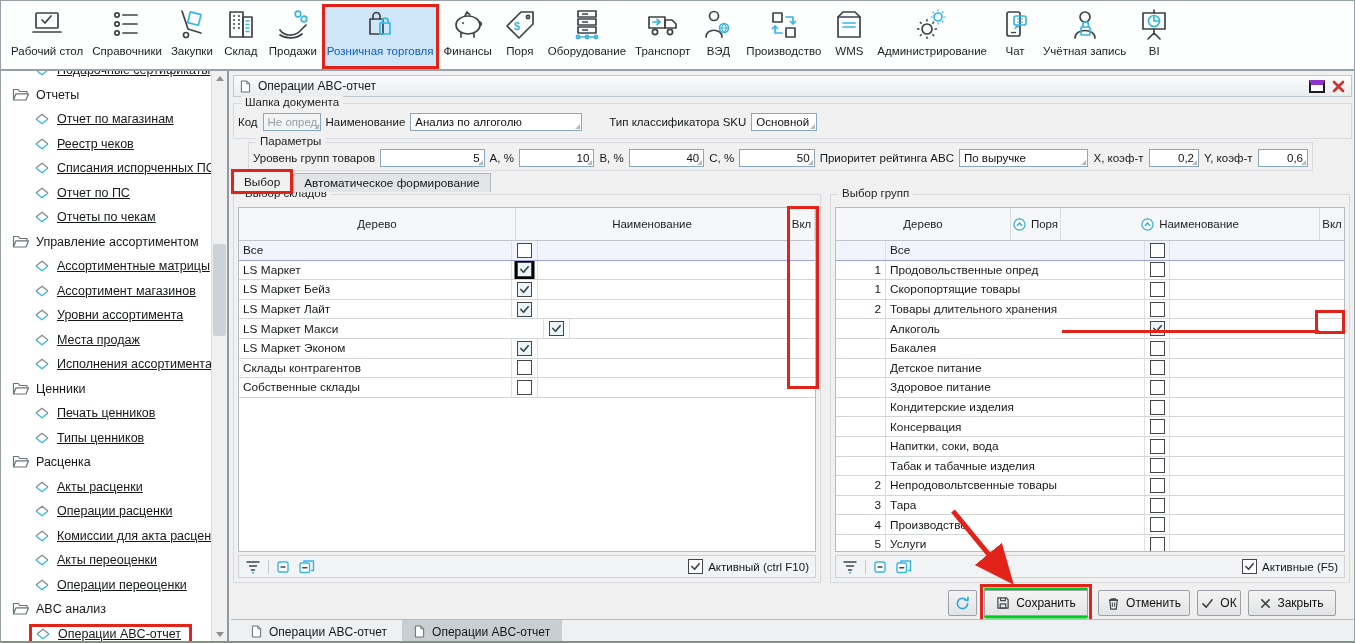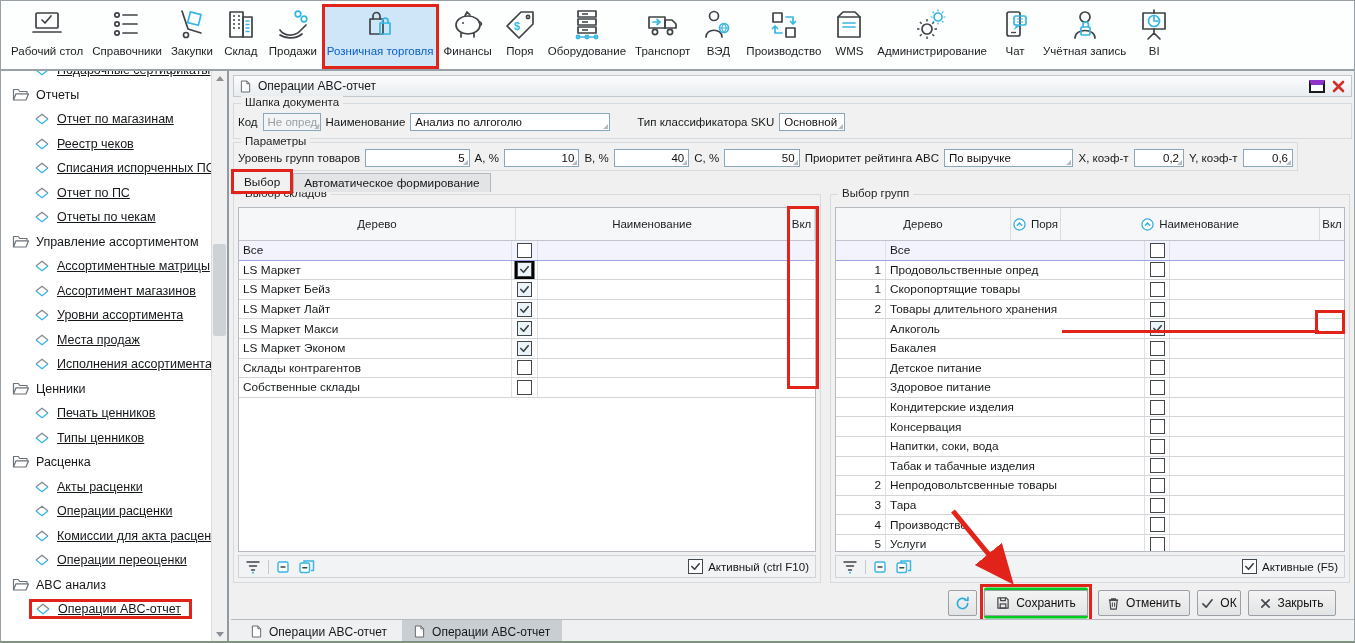--- a/index.html
+++ b/index.html
@@ -529,20 +529,31 @@
           </span>
         </div>
         <div class="tree-row leaf">
           <span class="tr-inner">
             <span class="ico ">
               <svg width="16" height="12" viewBox="0 0 16 12">
                 <path d="M2 6 8 1.2 14 6" fill="none" stroke="#848b91" stroke-width="1.3" stroke-linejoin="round"></path>
                 <path d="M2 6 8 10.8 14 6" fill="none" stroke="#38b6e3" stroke-width="1.3" stroke-linejoin="round"></path>
               </svg>
             </span>
+            <span>Акты переоценки</span>
+          </span>
+        </div>
+        <div class="tree-row leaf">
+          <span class="tr-inner">
+            <span class="ico ">
+              <svg width="16" height="12" viewBox="0 0 16 12">
+                <path d="M2 6 8 1.2 14 6" fill="none" stroke="#848b91" stroke-width="1.3" stroke-linejoin="round"></path>
+                <path d="M2 6 8 10.8 14 6" fill="none" stroke="#38b6e3" stroke-width="1.3" stroke-linejoin="round"></path>
+              </svg>
+            </span>
             <span>Операции переоценки</span>
           </span>
         </div>
         <div class="tree-row folder">
           <span class="tr-inner">
             <span class="ico ">
               <svg width="17" height="14" viewBox="0 0 17 14">
                 <path d="M1.5 12 V1.5h4.8l1.4 2H15v2" fill="#fff" stroke="#6b7278" stroke-width="1.2" stroke-linejoin="round"></path>
                 <path d="M1.5 12 L4 5.8h12.5L14 12Z" fill="#fff" stroke="#6b7278" stroke-width="1.2" stroke-linejoin="round"></path>
               </svg>
@@ -589,27 +600,27 @@
         </svg>
       </span>
   </div>
 
   <div class="gb" style="left:232px;top:102px;width:1119px;height:36px;">
     <span class="gb-label">Шапка документа</span>
     <div class="frow">
       <span>Код</span>
       <div class="inp disabled" style="width:58px">Не опред...</div>
       <span>Наименование</span>
-      <div class="inp" style="width:200px">Анализ по алгоголю</div>
+      <div class="inp" style="width:172px">Анализ по алгоголю</div>
       <span style="margin-left:22px">Тип классификатора SKU</span>
       <div class="inp" style="width:66px">Основной</div>
     </div>
   </div>
 
-  <div class="gb" style="left:232px;top:141px;width:1065px;height:29px;">
+  <div class="gb" style="left:247px;top:141px;width:1065px;height:29px;">
     <span class="gb-label">Параметры</span>
     <div class="frow" style="top:6px">
       <span>Уровень групп товаров</span>
       <div class="inp num" style="width:108px">5</div>
       <span>A, %</span>
       <div class="inp num" style="width:78px">10</div>
       <span>B, %</span>
       <div class="inp num" style="width:78px">40</div>
       <span>C, %</span>
       <div class="inp num" style="width:78px">50</div>
@@ -721,21 +732,21 @@
           <div class="trow">
             <div class="td tree" style="width:277px">
               <span style="width:49px;flex:none"></span>
               <span class="ico ">
                 <svg width="14" height="13" viewBox="0 0 14 13">
                   <path d="M1.5 2.5h4.2l1 1.8h5.8v8H1.5z" fill="#FAE098" stroke="#C9A23F"></path>
                   <path d="M2.5 5h5" stroke="#eed382" fill="none"></path>
                 </svg>
               </span>
             </div>
-            <div class="td name" style="width:273px">LS Маркет Макси</div>
+            <div class="td name" style="width:305px">LS Маркет Макси</div>
             <div class="td incl" style="width:26px">
               <span class="cb checked">
                 <span class="ico">
                   <svg width="11" height="11" viewBox="0 0 12 12">
                     <path d="M2 6l3 3 5-6" fill="none" stroke="#3f4347" stroke-width="1.8" stroke-linecap="round" stroke-linejoin="round"></path>
                   </svg>
                 </span>
               </span>
             </div>
           </div>

